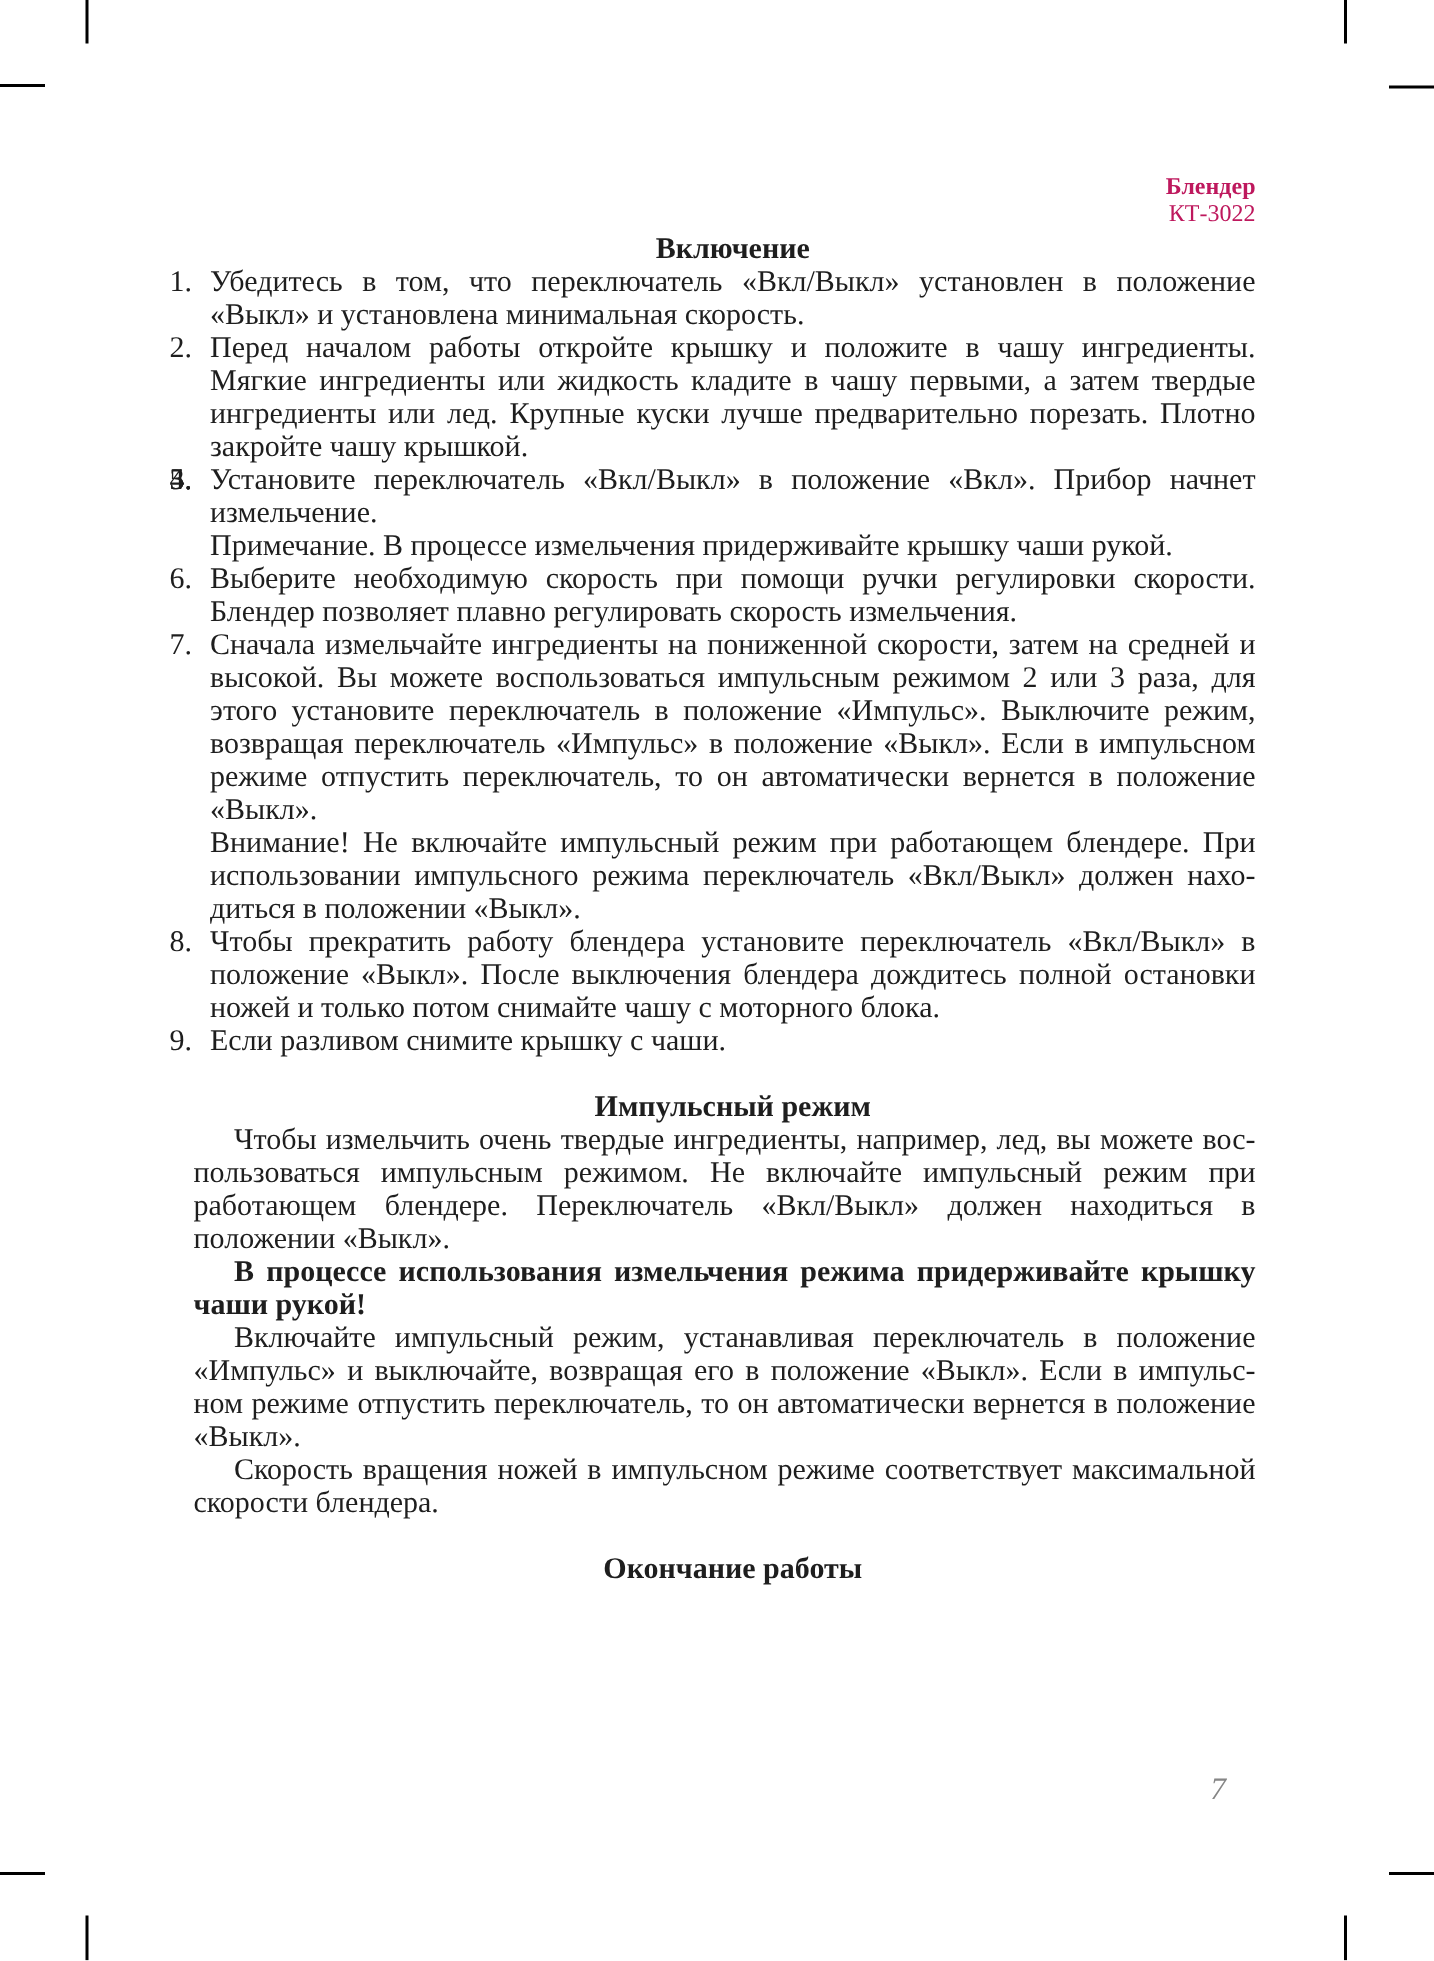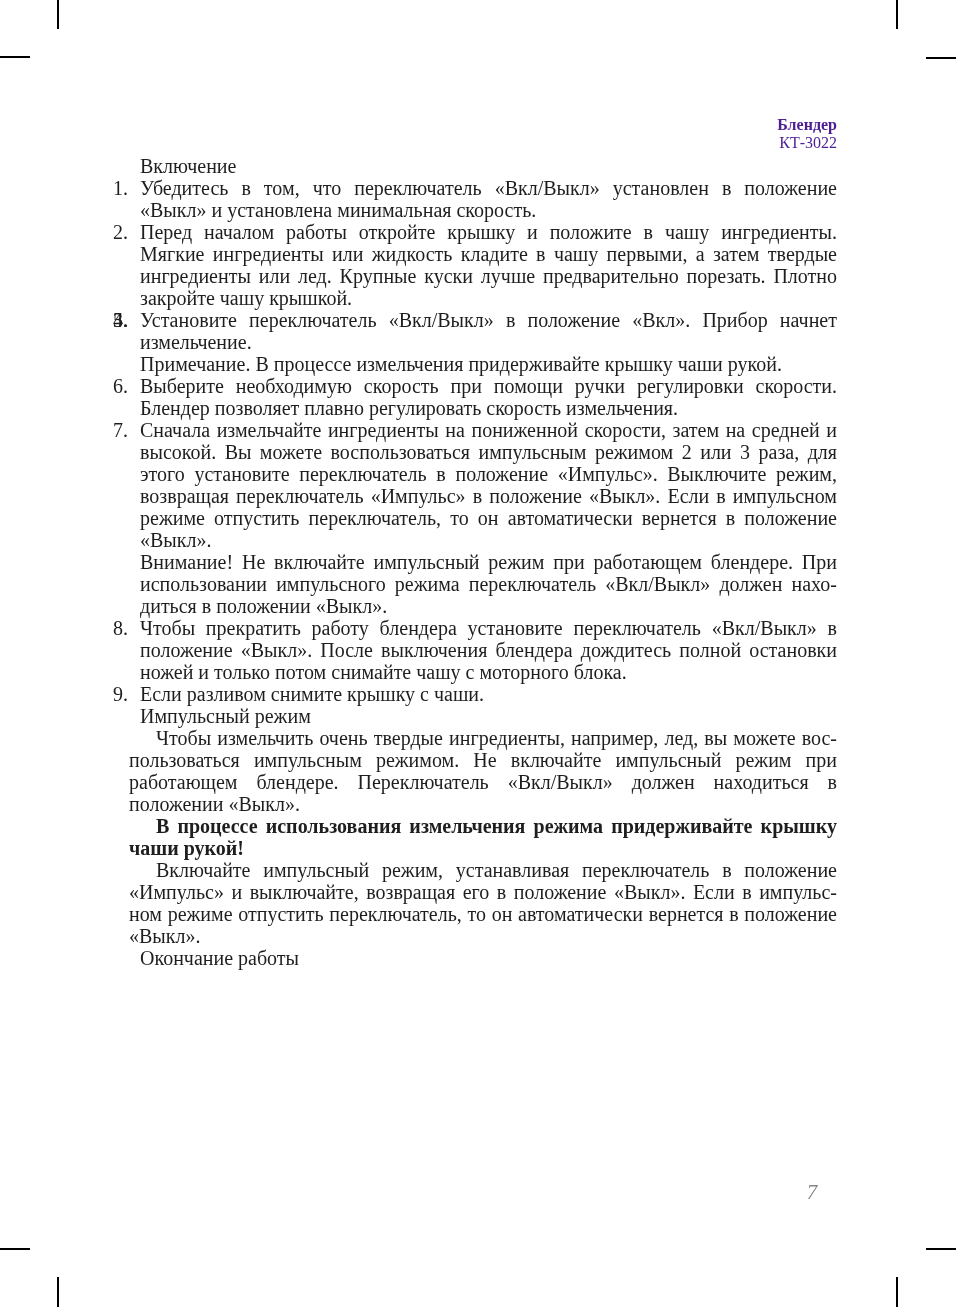--- a/index.html
+++ b/index.html
@@ -24,38 +24,38 @@
   .mark.bl-h { left: 0;     top: 1248px;  width: 30px; height: 2px;  }
   .mark.bl-v { left: 57px;  top: 1277px;  width: 2px;  height: 30px; }
   .mark.br-h { left: 926px; top: 1248px;  width: 30px; height: 2px;  }
   .mark.br-v { left: 896px; top: 1277px;  width: 2px;  height: 30px; }
 
   .header {
     position: absolute;
     top: 116px; left: 113px; width: 724px;
     text-align: right;
     font-size: 16px; line-height: 18px;
-    color: #4c1d95;
+    color: #be185d;
   }
   .header .brand { font-weight: bold; }
 
   .content {
     position: absolute;
     top: 155px; left: 113px; width: 724px;
     font-size: 20px; line-height: 22px;
     text-align: justify;
     hyphens: manual;
     -webkit-hyphens: manual;
   }
   .sec-title {
-    font-weight: normal;
+    font-weight: bold;
     padding-left: 27px;
-    text-align: left;
+    text-align: center;
   }
-  .sec-gap { }
+  .sec-gap { margin-top: 22px; }
 
   .li { position: relative; padding-left: 27px; }
   .li .num { position: absolute; left: 0; top: 0; }
 
   .para { text-indent: 27px; margin-left: 16px; }
   .para.bold { font-weight: bold; }
   .note b { font-weight: normal; }
 
   .pagenum {
     position: absolute;
@@ -131,20 +131,21 @@
 
     <div class="li">
       <span class="num">9.</span>
       <span>Если разливом снимите крышку с чаши.</span>
     </div>
 
     <div class="sec-title sec-gap">Импульсный режим</div>
     <div class="para">Чтобы измельчить очень твердые ингредиенты, например, лед, вы можете вос­пользоваться импульсным режимом. Не включайте импульсный режим при работаю­щем блендере. Переключатель «Вкл/Выкл» должен находиться в положении «Выкл».</div>
     <div class="para bold">В процессе использования измельчения режима придерживайте крышку чаши рукой!</div>
     <div class="para">Включайте импульсный режим, устанавливая переключатель в положение «Импульс» и выключайте, возвращая его в положение «Выкл». Если в импульс­ном режиме отпустить переключатель, то он автоматически вернется в положение «Выкл».</div>
+    <div class="para">Скорость вращения ножей в импульсном режиме соответствует максимальной скорости блендера.</div>
 
     <div class="sec-title sec-gap">Окончание работы</div>
 
   </div>
 
   <div class="pagenum">7</div>
 
 </div>
 
 </body></html>

